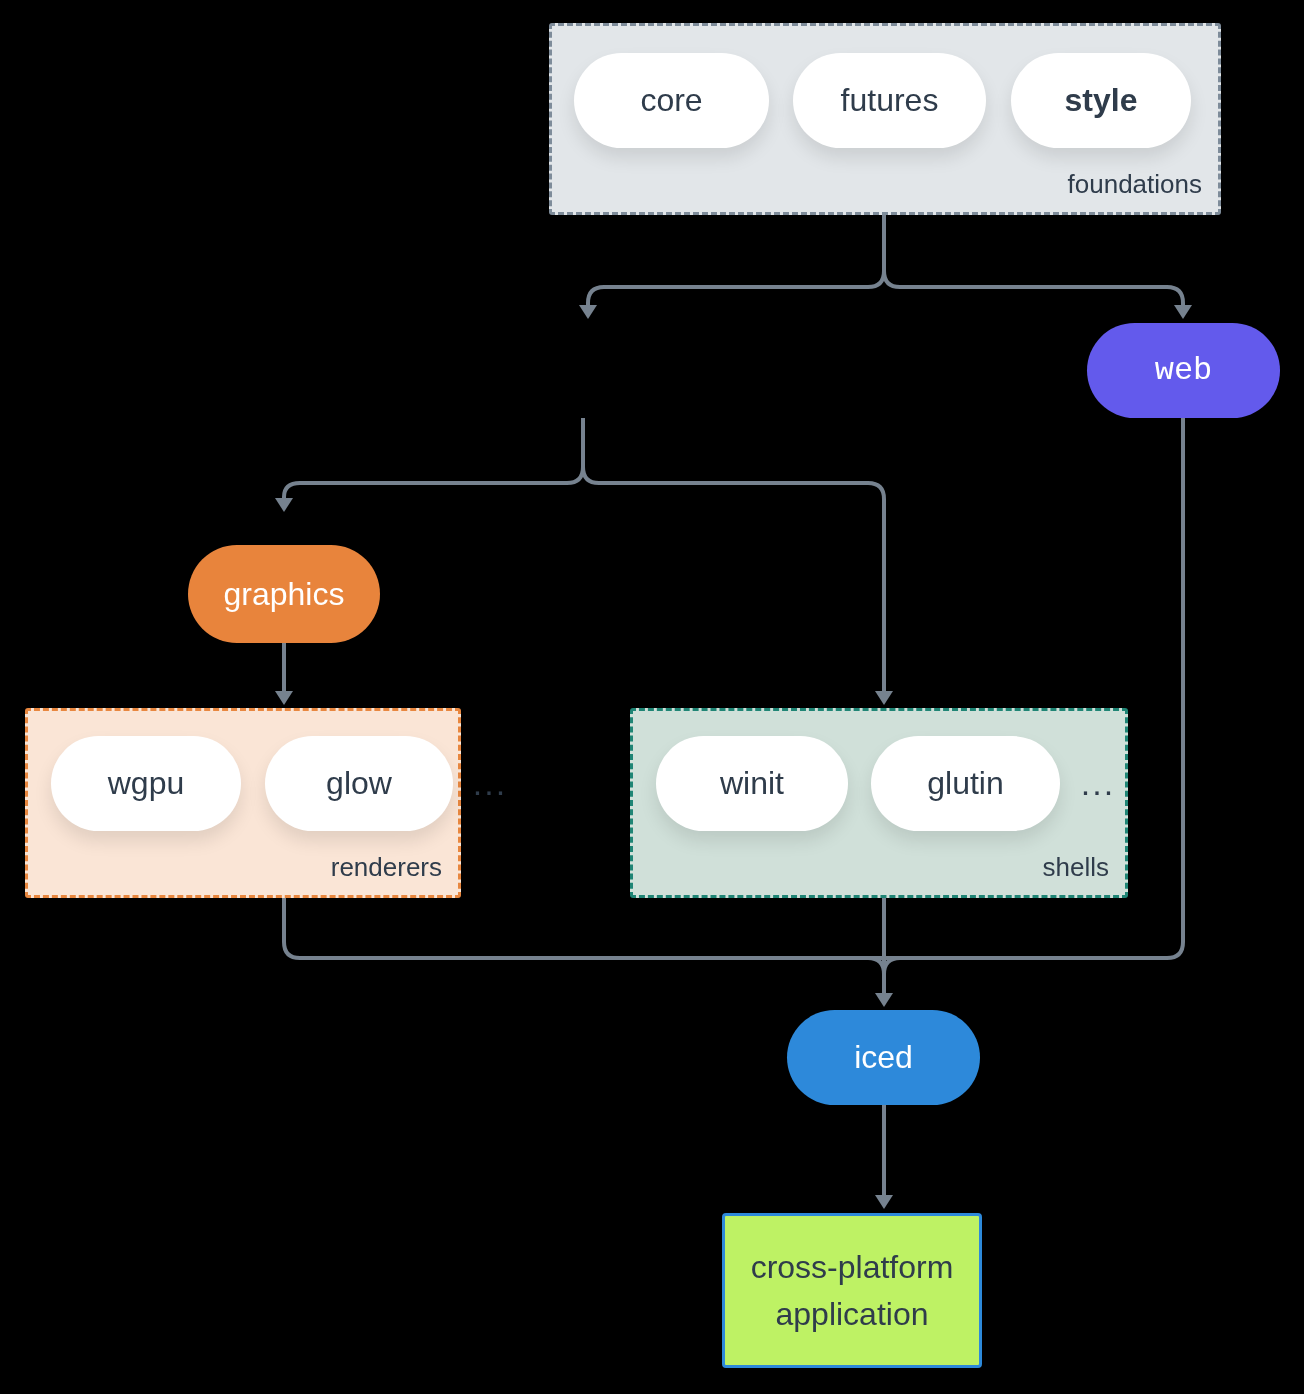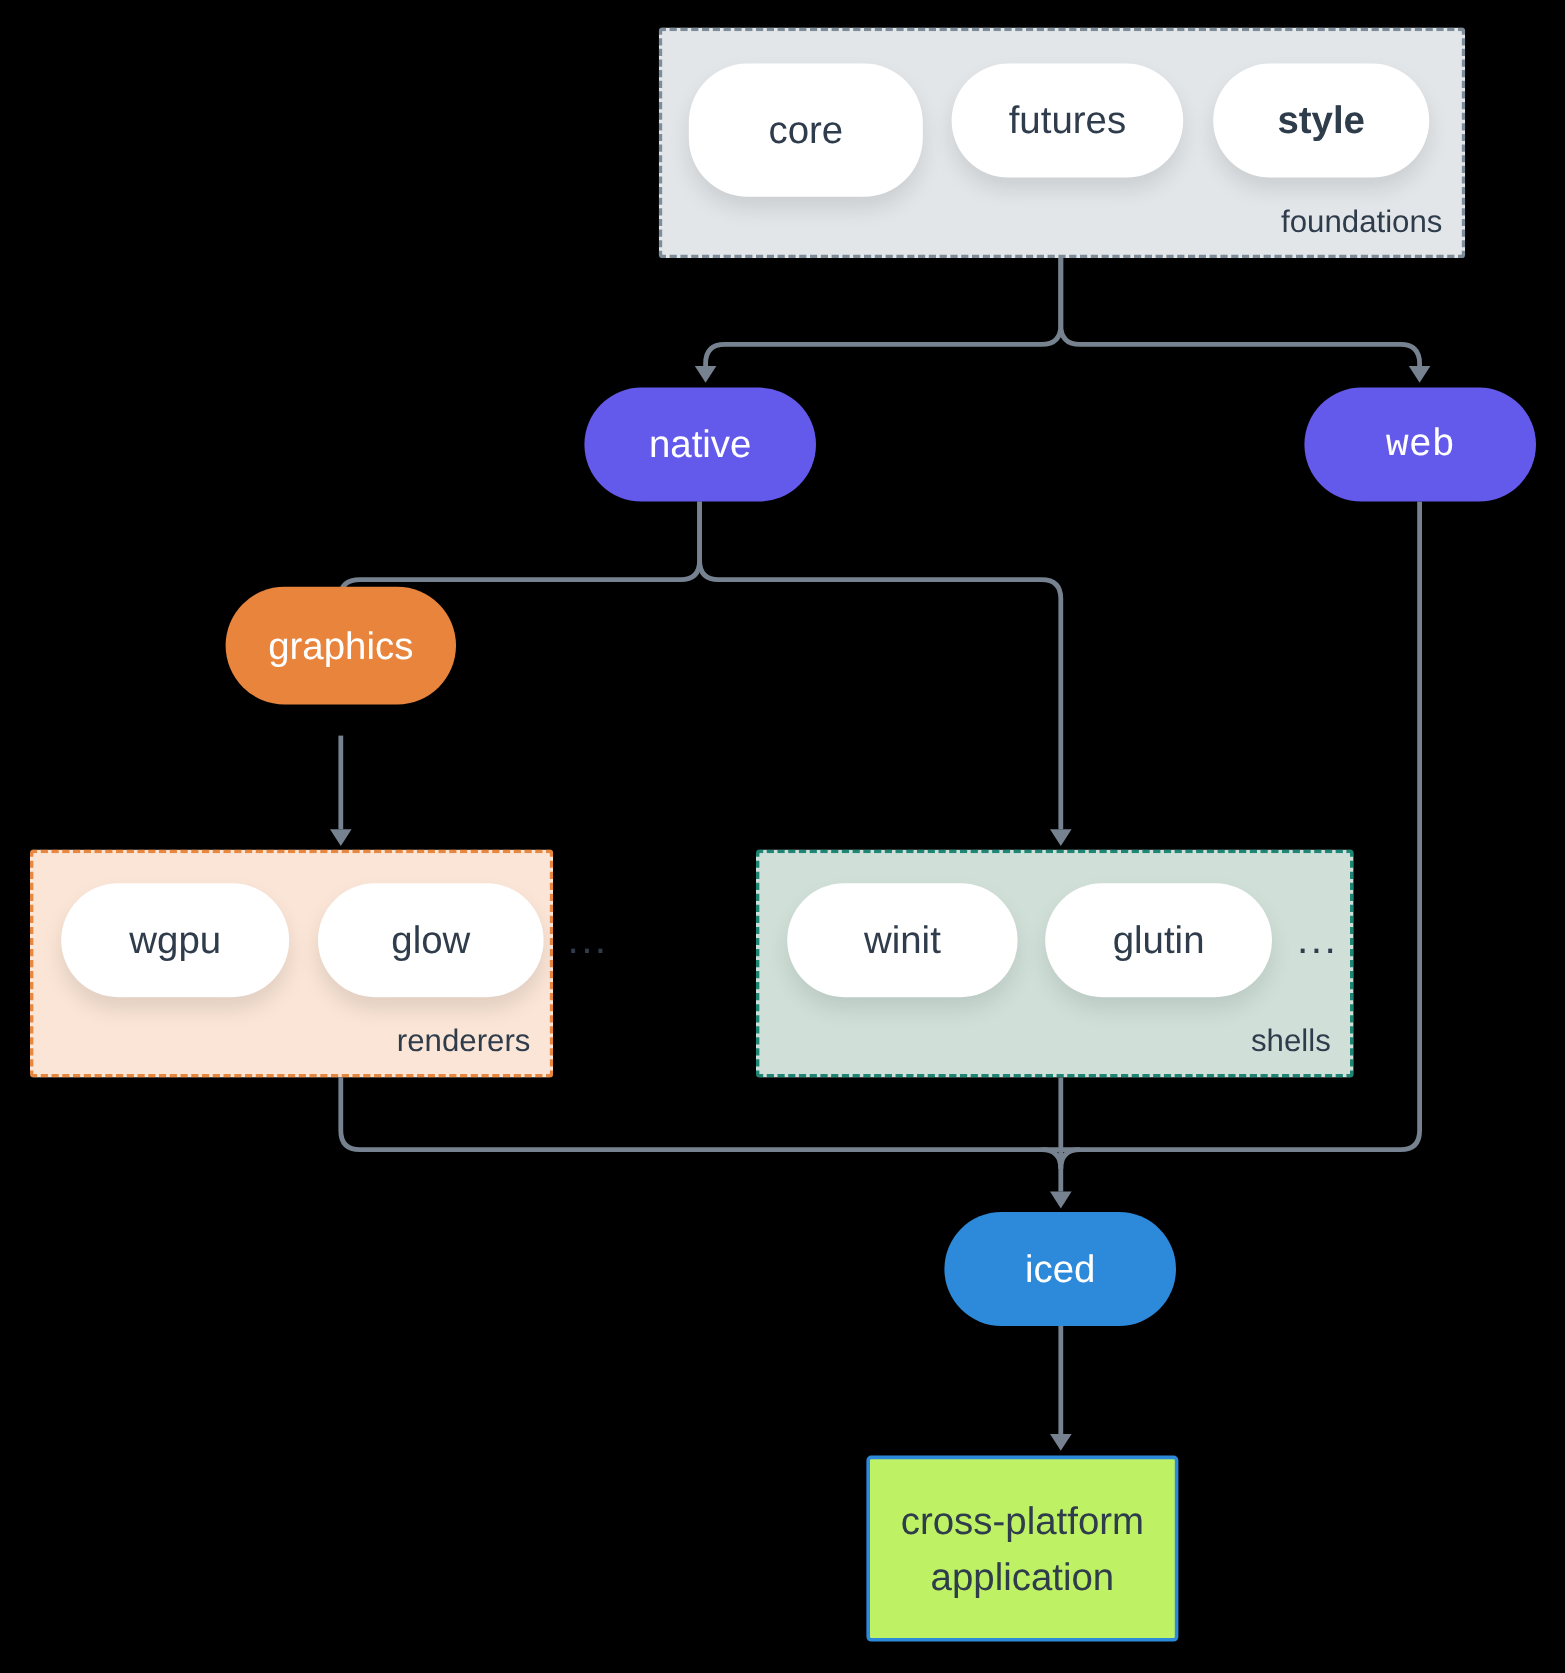--- a/index.html
+++ b/index.html
@@ -92,26 +92,26 @@
     display: flex;
     flex-direction: column;
     align-items: center;
     justify-content: center;
     font-size: 32px;
     line-height: 47px;
     color: #2F3C4B;
     text-align: center;
   }
   
-  .node-core     { left: 22px;  top: 27px; width: 195px; height: 111px; }
+  .node-core     { left: 22px;  top: 27px; width: 195px; height: 95px; }
   .node-futures  { left: 241px; top: 27px; width: 193px; height: 95px; }
   .node-style    { left: 459px; top: 27px; width: 180px; height: 95px; font-weight: bold; }
   .node-native   { left: 487px;  top: 323px;  width: 193px; height: 95px; }
   .node-web      { left: 1087px; top: 323px;  width: 193px; height: 95px; font-family: Liberation Mono, monospace; }
-  .node-graphics { left: 188px;  top: 489px;  width: 192px; height: 98px; }
+  .node-graphics { left: 188px;  top: 545px;  width: 192px; height: 98px; }
   .node-wgpu     { left: 23px;  top: 25px; width: 190px; height: 95px; }
   .node-glow     { left: 237px; top: 25px; width: 188px; height: 95px; }
   .node-winit    { left: 23px;  top: 25px; width: 192px; height: 95px; }
   .node-glutin   { left: 238px; top: 25px; width: 189px; height: 95px; }
   .node-iced     { left: 787px; top: 1010px; width: 193px; height: 95px; }
   .dots-renderers { left: 432px; top: 25px; width: 60px; height: 95px; }
   .dots-shells    { left: 435px; top: 25px; width: 60px; height: 95px; }
 </style>
 </head>
 <body>
@@ -150,23 +150,20 @@
     </div>
     <div class="pill pill-white node-futures">
       <span>futures</span>
     </div>
     <div class="pill pill-white node-style">
       <span>style</span>
     </div>
     <div class="group-label">foundations</div>
   </div>
 
-  <div class="pill pill-purple node-native">
-    <span>native</span>
-  </div>
   <div class="pill pill-purple node-web">
     <span>web</span>
   </div>
 
   <div class="pill pill-orange node-graphics">
     <span>graphics</span>
   </div>
 
   <div class="group group-renderers">
     <div class="pill pill-white node-wgpu">

